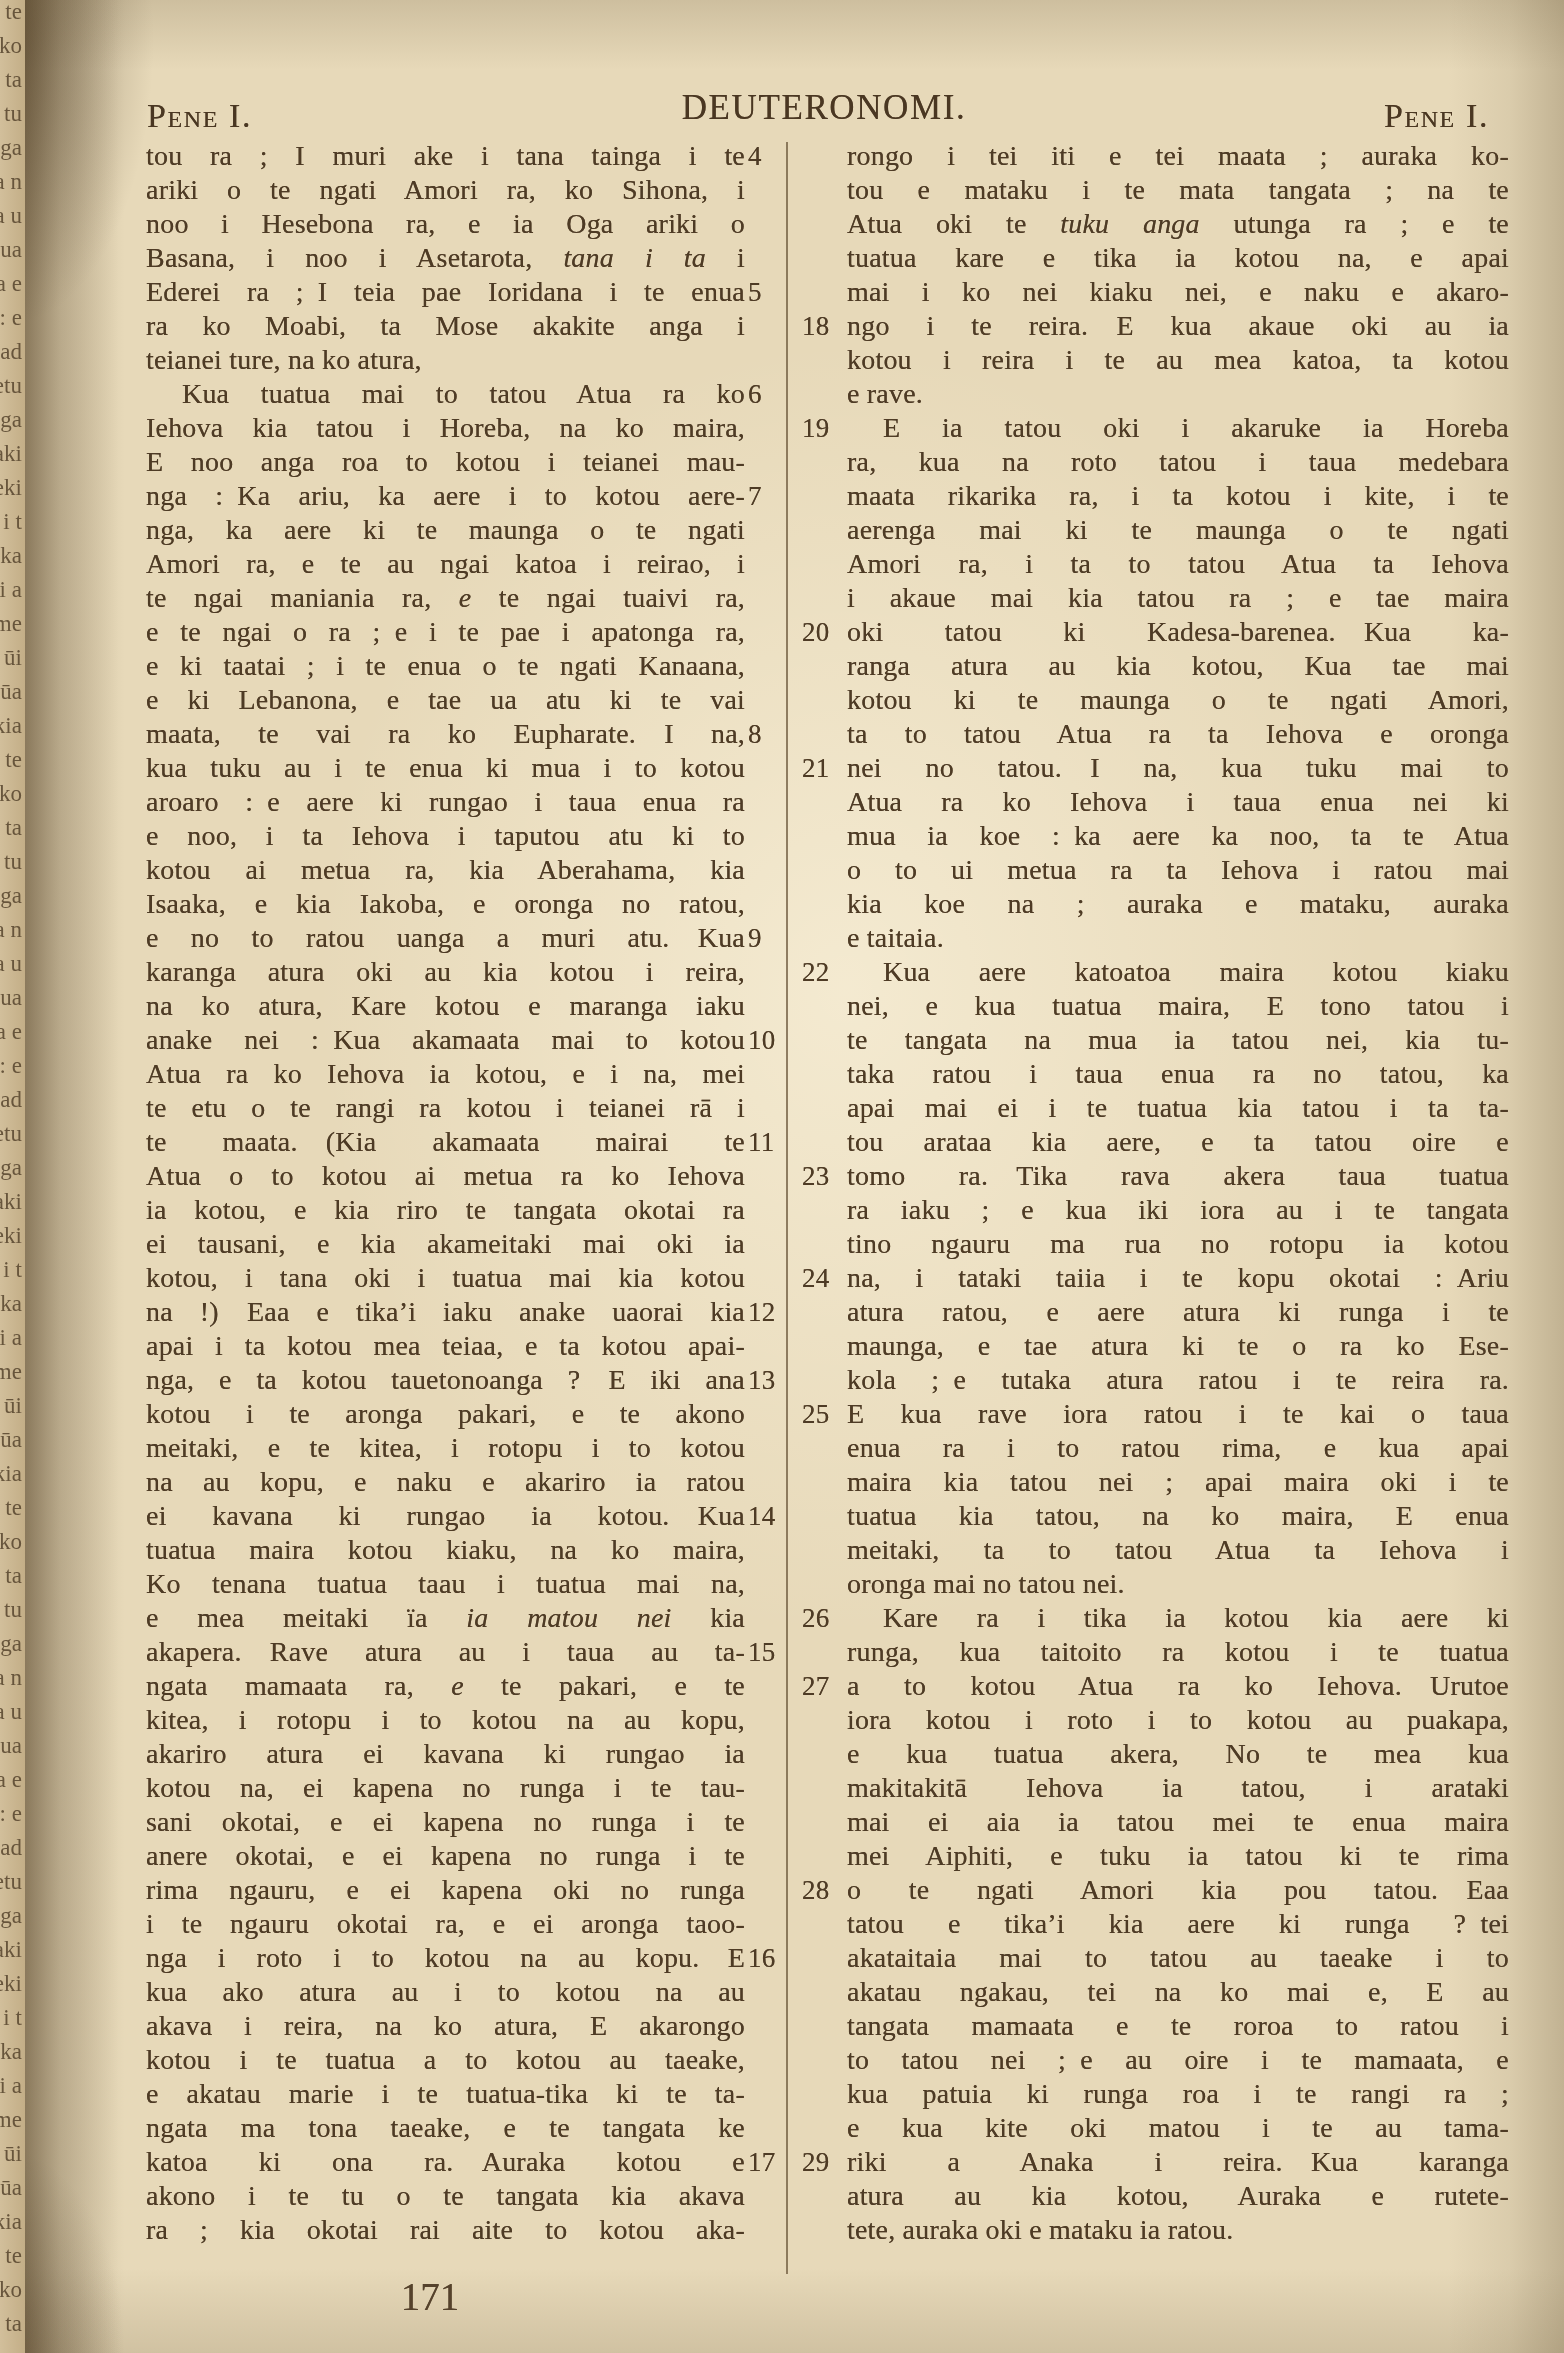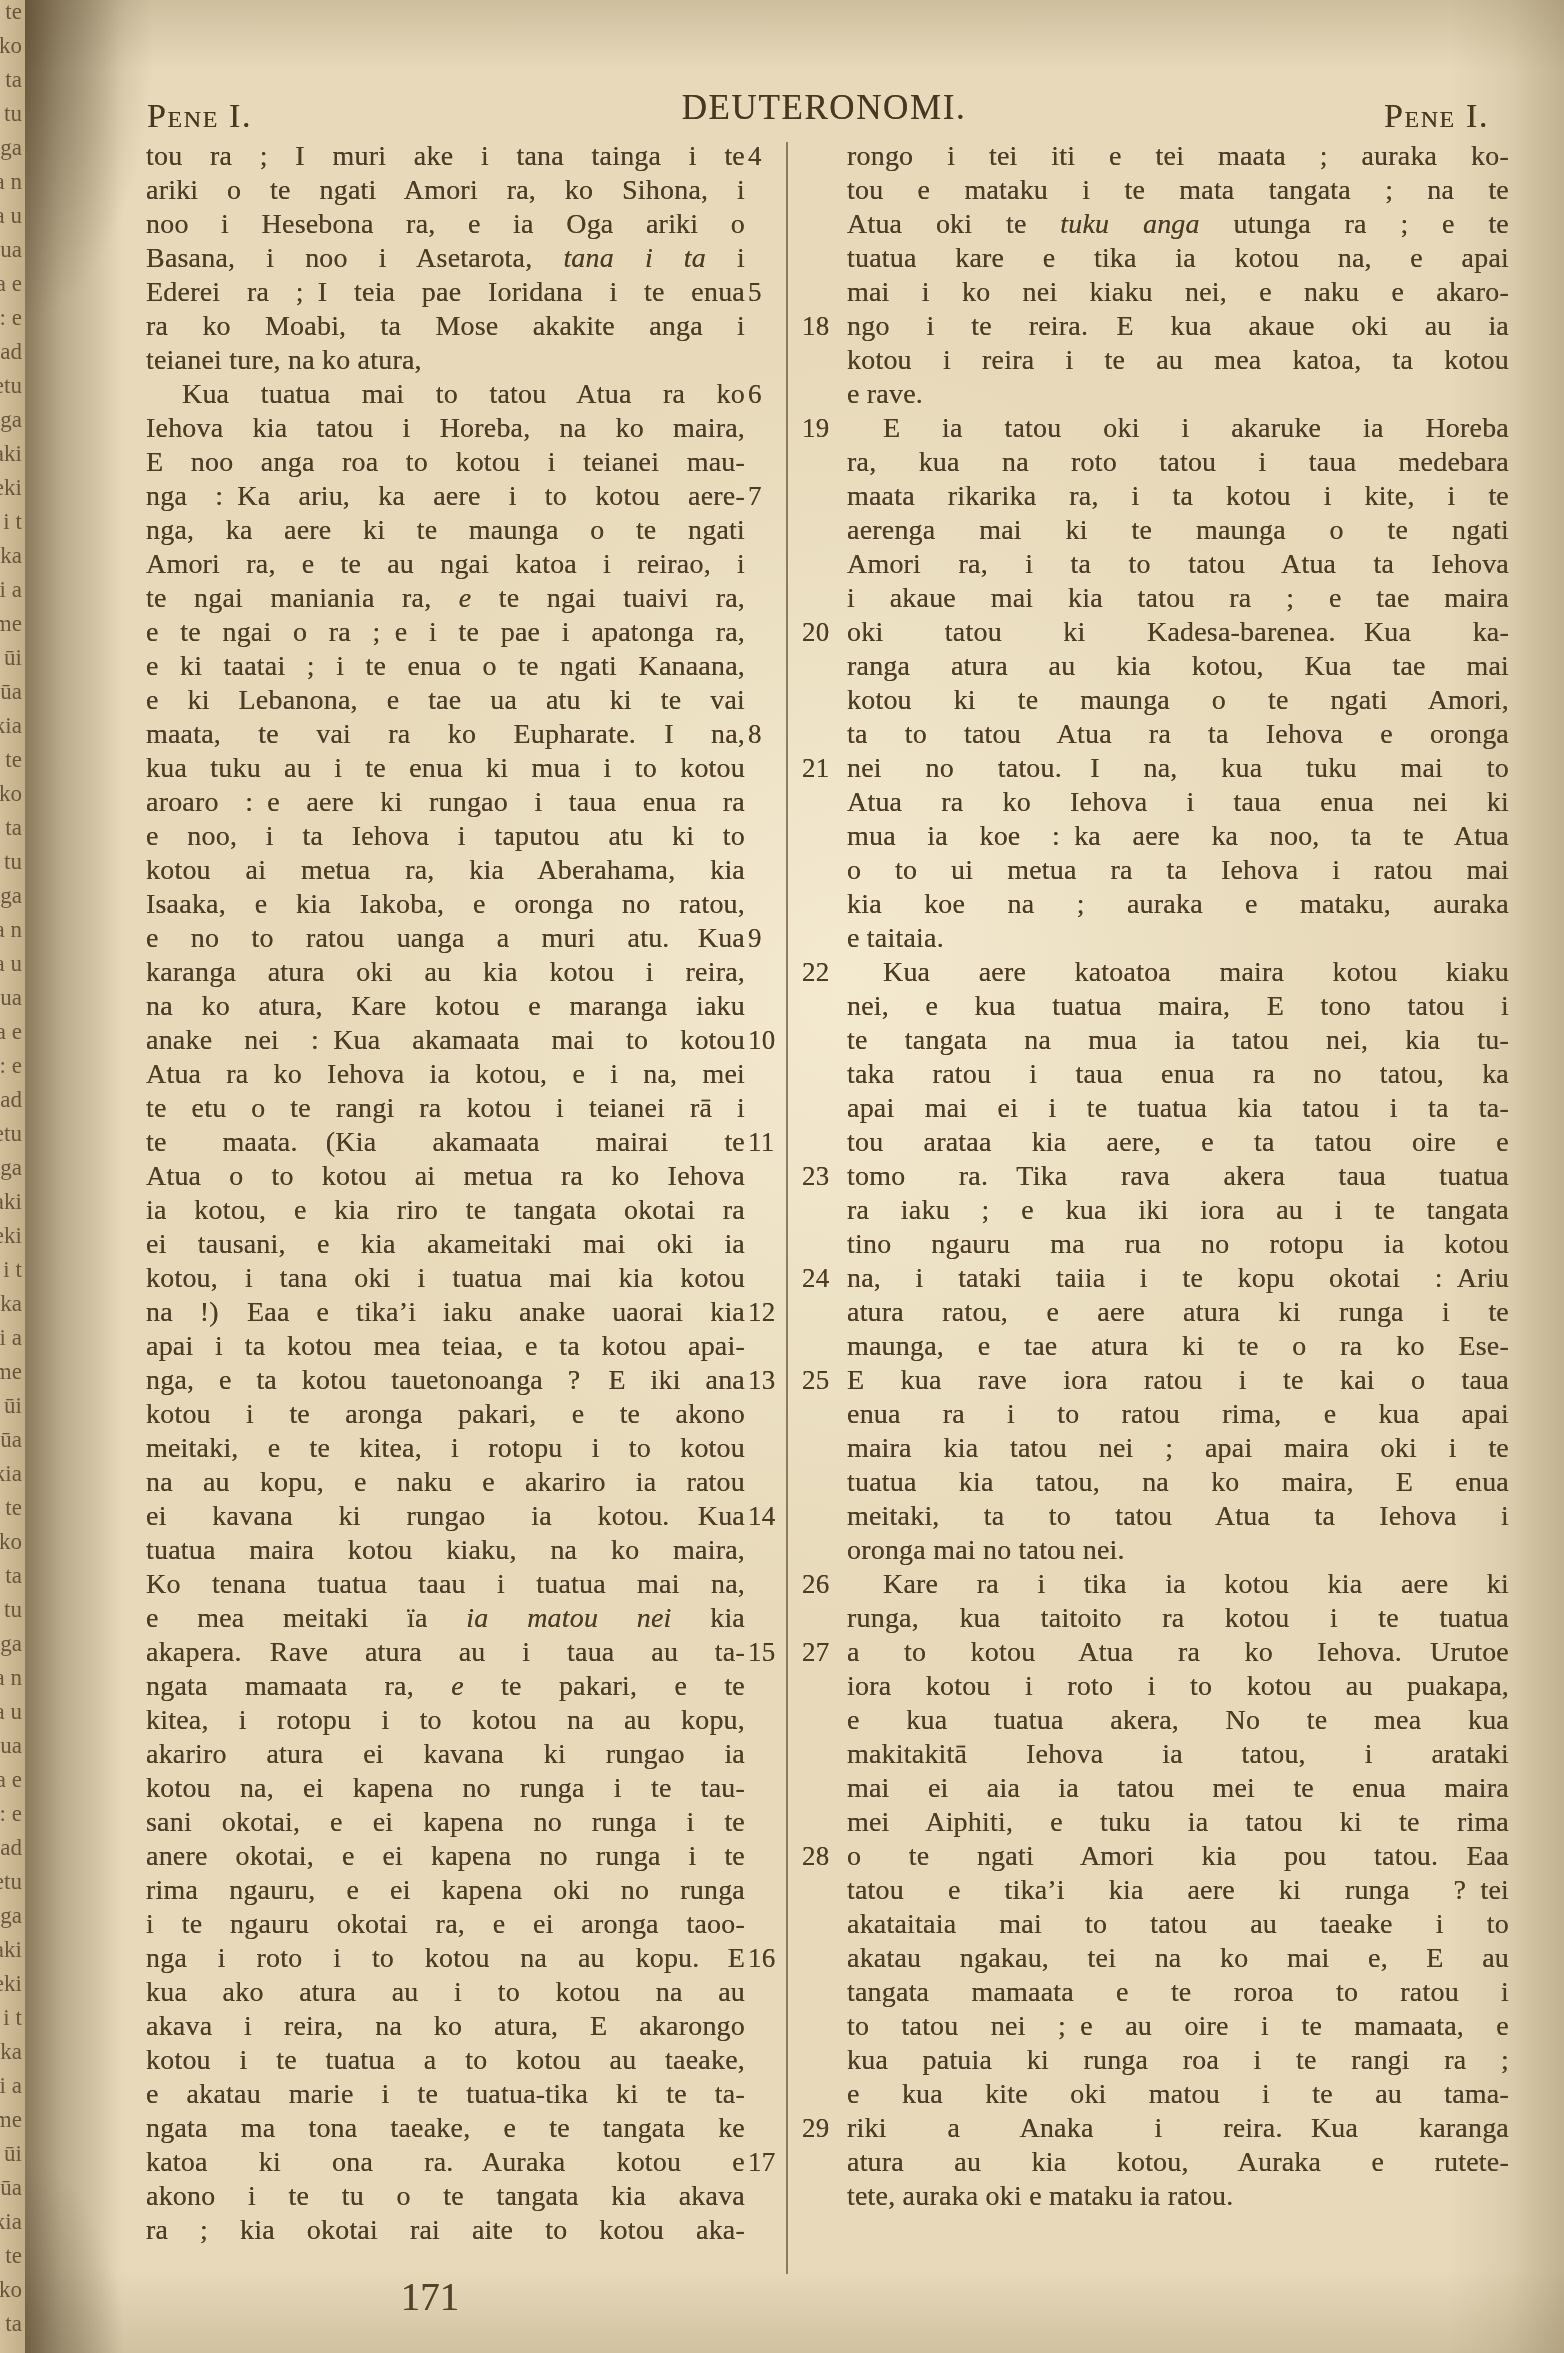--- a/index.html
+++ b/index.html
@@ -255,20 +255,21 @@
       <div class="line"><span>te tangata na mua ia tatou nei, kia tu-</span></div>
       <div class="line"><span>taka ratou i taua enua ra no tatou, ka</span></div>
       <div class="line"><span>apai mai ei i te tuatua kia tatou i ta ta-</span></div>
       <div class="line"><span>tou arataa kia aere, e ta tatou oire e</span></div>
       <div class="line"><span>tomo ra. Tika rava akera taua tuatua</span><span class="vnum">23</span></div>
       <div class="line"><span>ra iaku ; e kua iki iora au i te tangata</span></div>
       <div class="line"><span>tino ngauru ma rua no rotopu ia kotou</span></div>
       <div class="line"><span>na, i tataki taiia i te kopu okotai : Ariu</span><span class="vnum">24</span></div>
       <div class="line"><span>atura ratou, e aere atura ki runga i te</span></div>
       <div class="line"><span>maunga, e tae atura ki te o ra ko Ese-</span></div>
+      <div class="line"><span>kola ; e tutaka atura ratou i te reira ra.</span></div>
       <div class="line"><span>E kua rave iora ratou i te kai o taua</span><span class="vnum">25</span></div>
       <div class="line"><span>enua ra i to ratou rima, e kua apai</span></div>
       <div class="line"><span>maira kia tatou nei ; apai maira oki i te</span></div>
       <div class="line"><span>tuatua kia tatou, na ko maira, E enua</span></div>
       <div class="line"><span>meitaki, ta to tatou Atua ta Iehova i</span></div>
       <div class="line endline"><span>oronga mai no tatou nei.</span></div>
       <div class="line indent"><span>Kare ra i tika ia kotou kia aere ki</span><span class="vnum">26</span></div>
       <div class="line"><span>runga, kua taitoito ra kotou i te tuatua</span></div>
       <div class="line"><span>a to kotou Atua ra ko Iehova. Urutoe</span><span class="vnum">27</span></div>
       <div class="line"><span>iora kotou i roto i to kotou au puakapa,</span></div>

